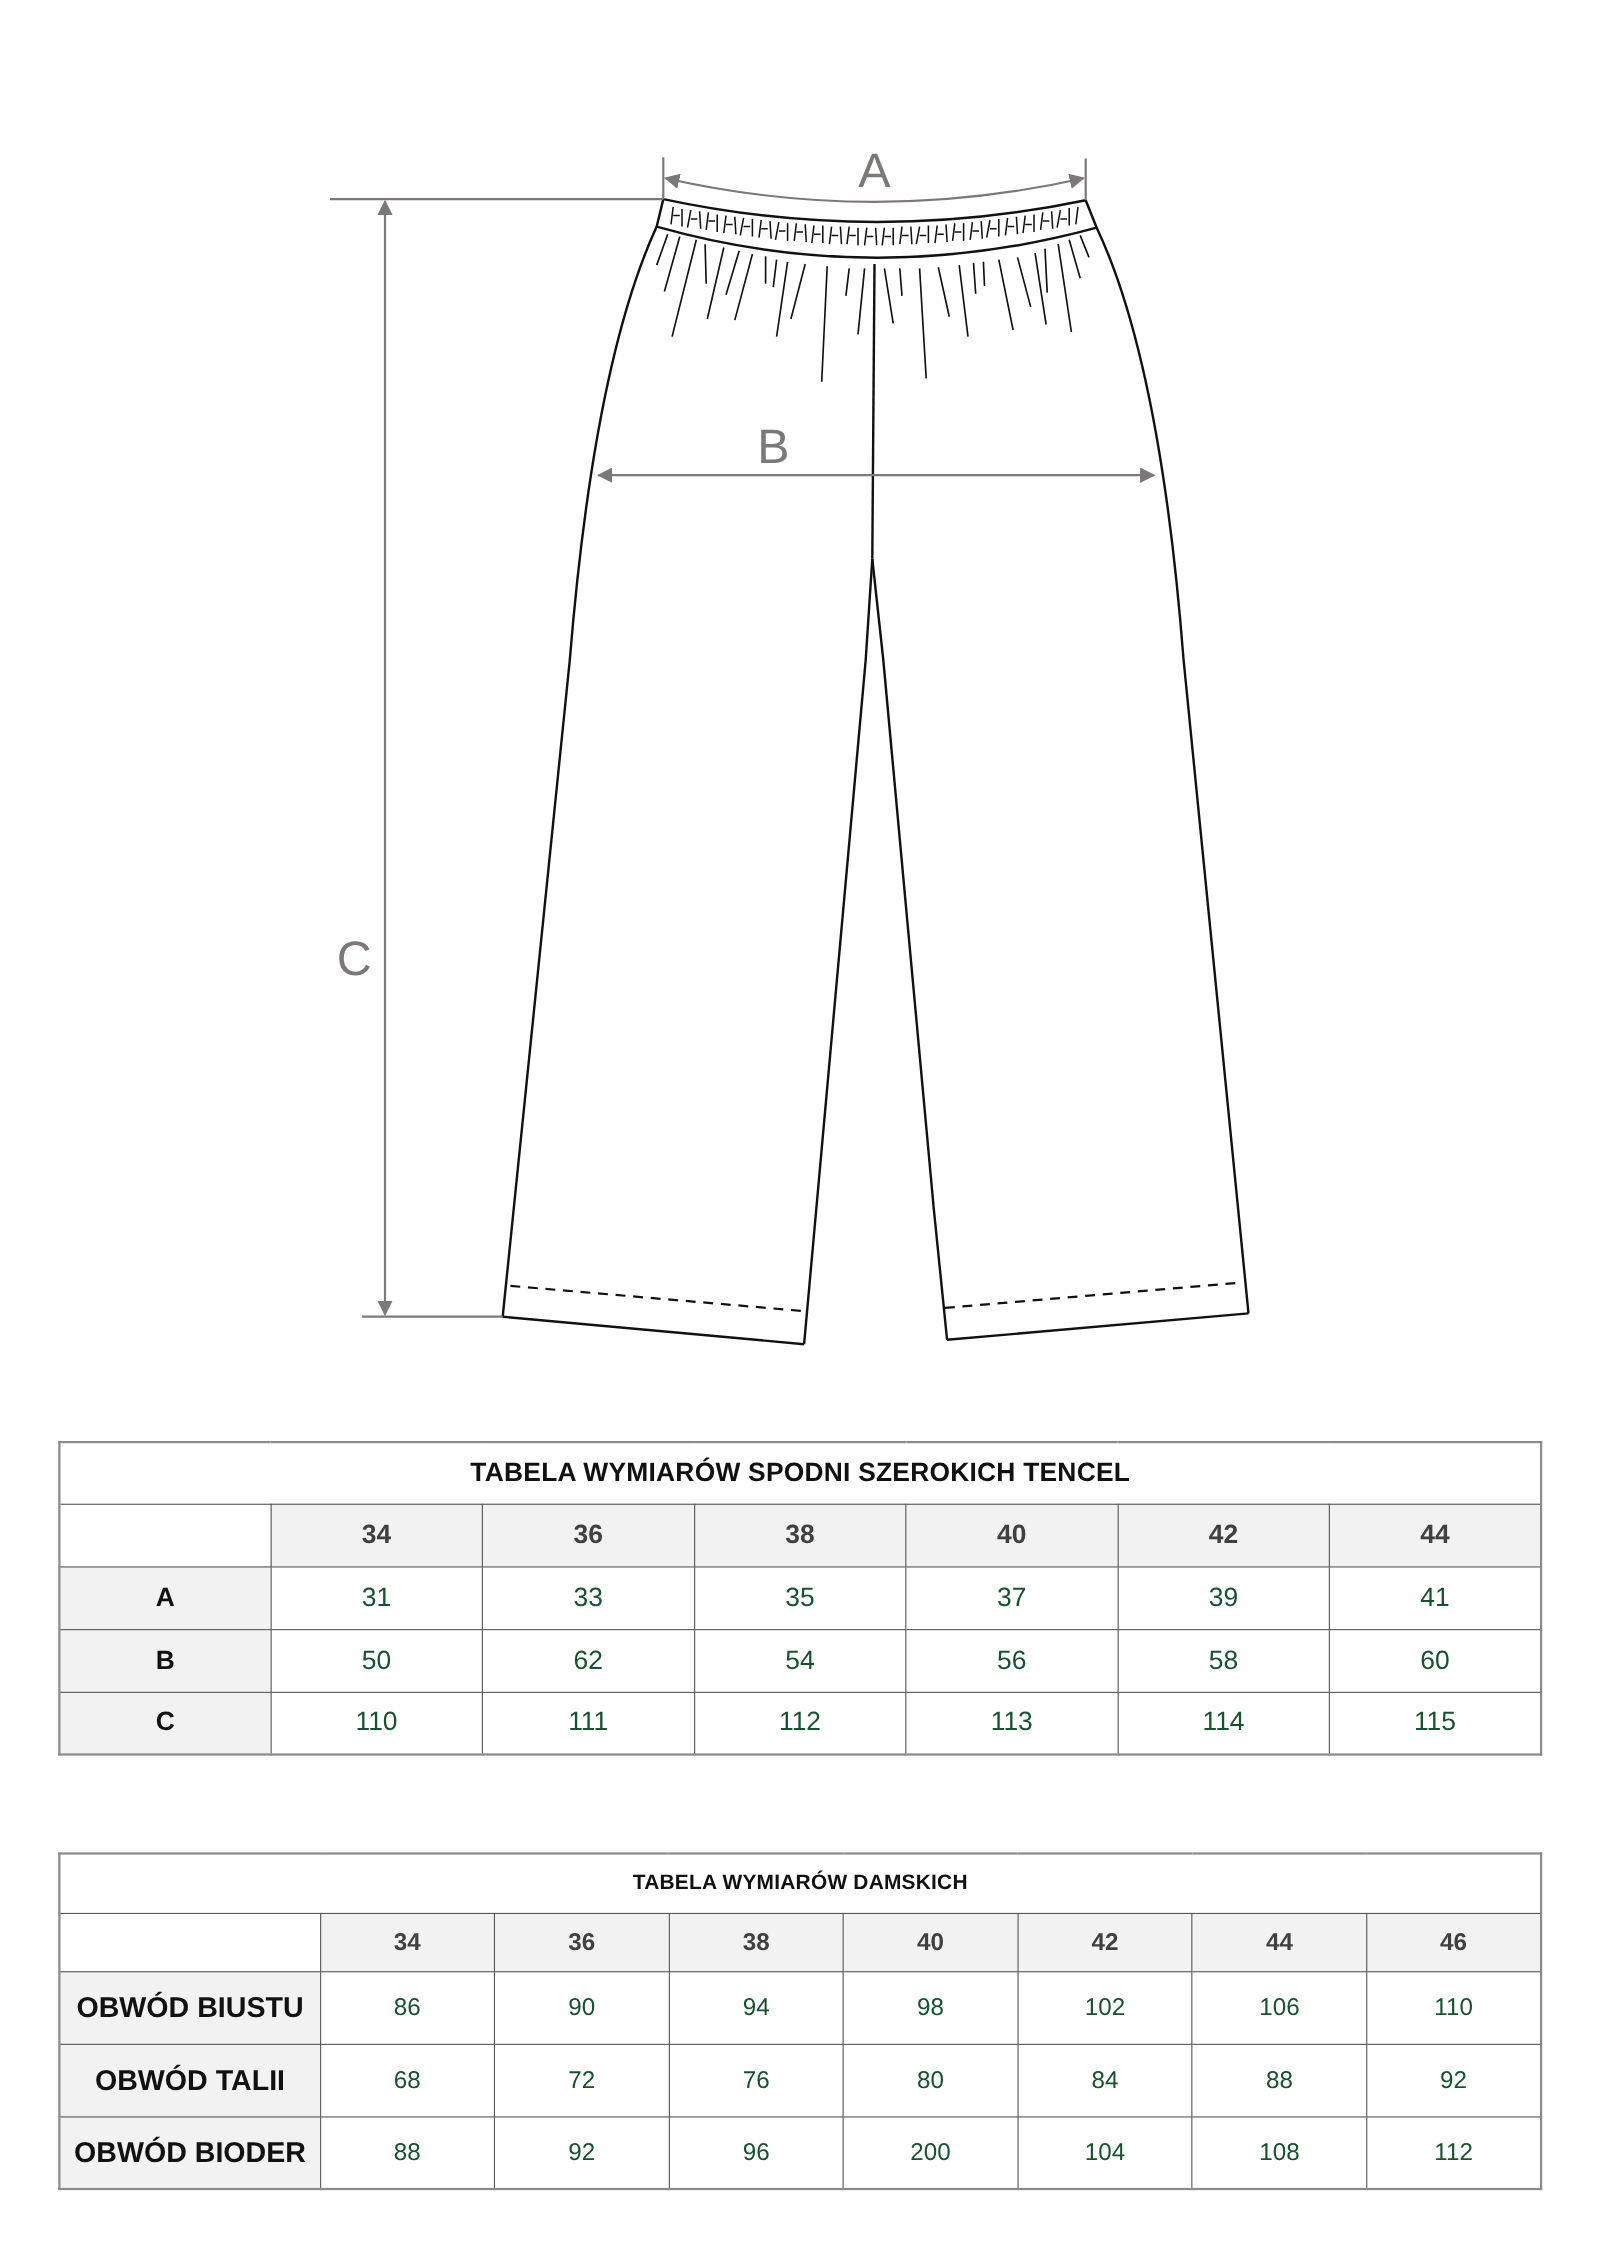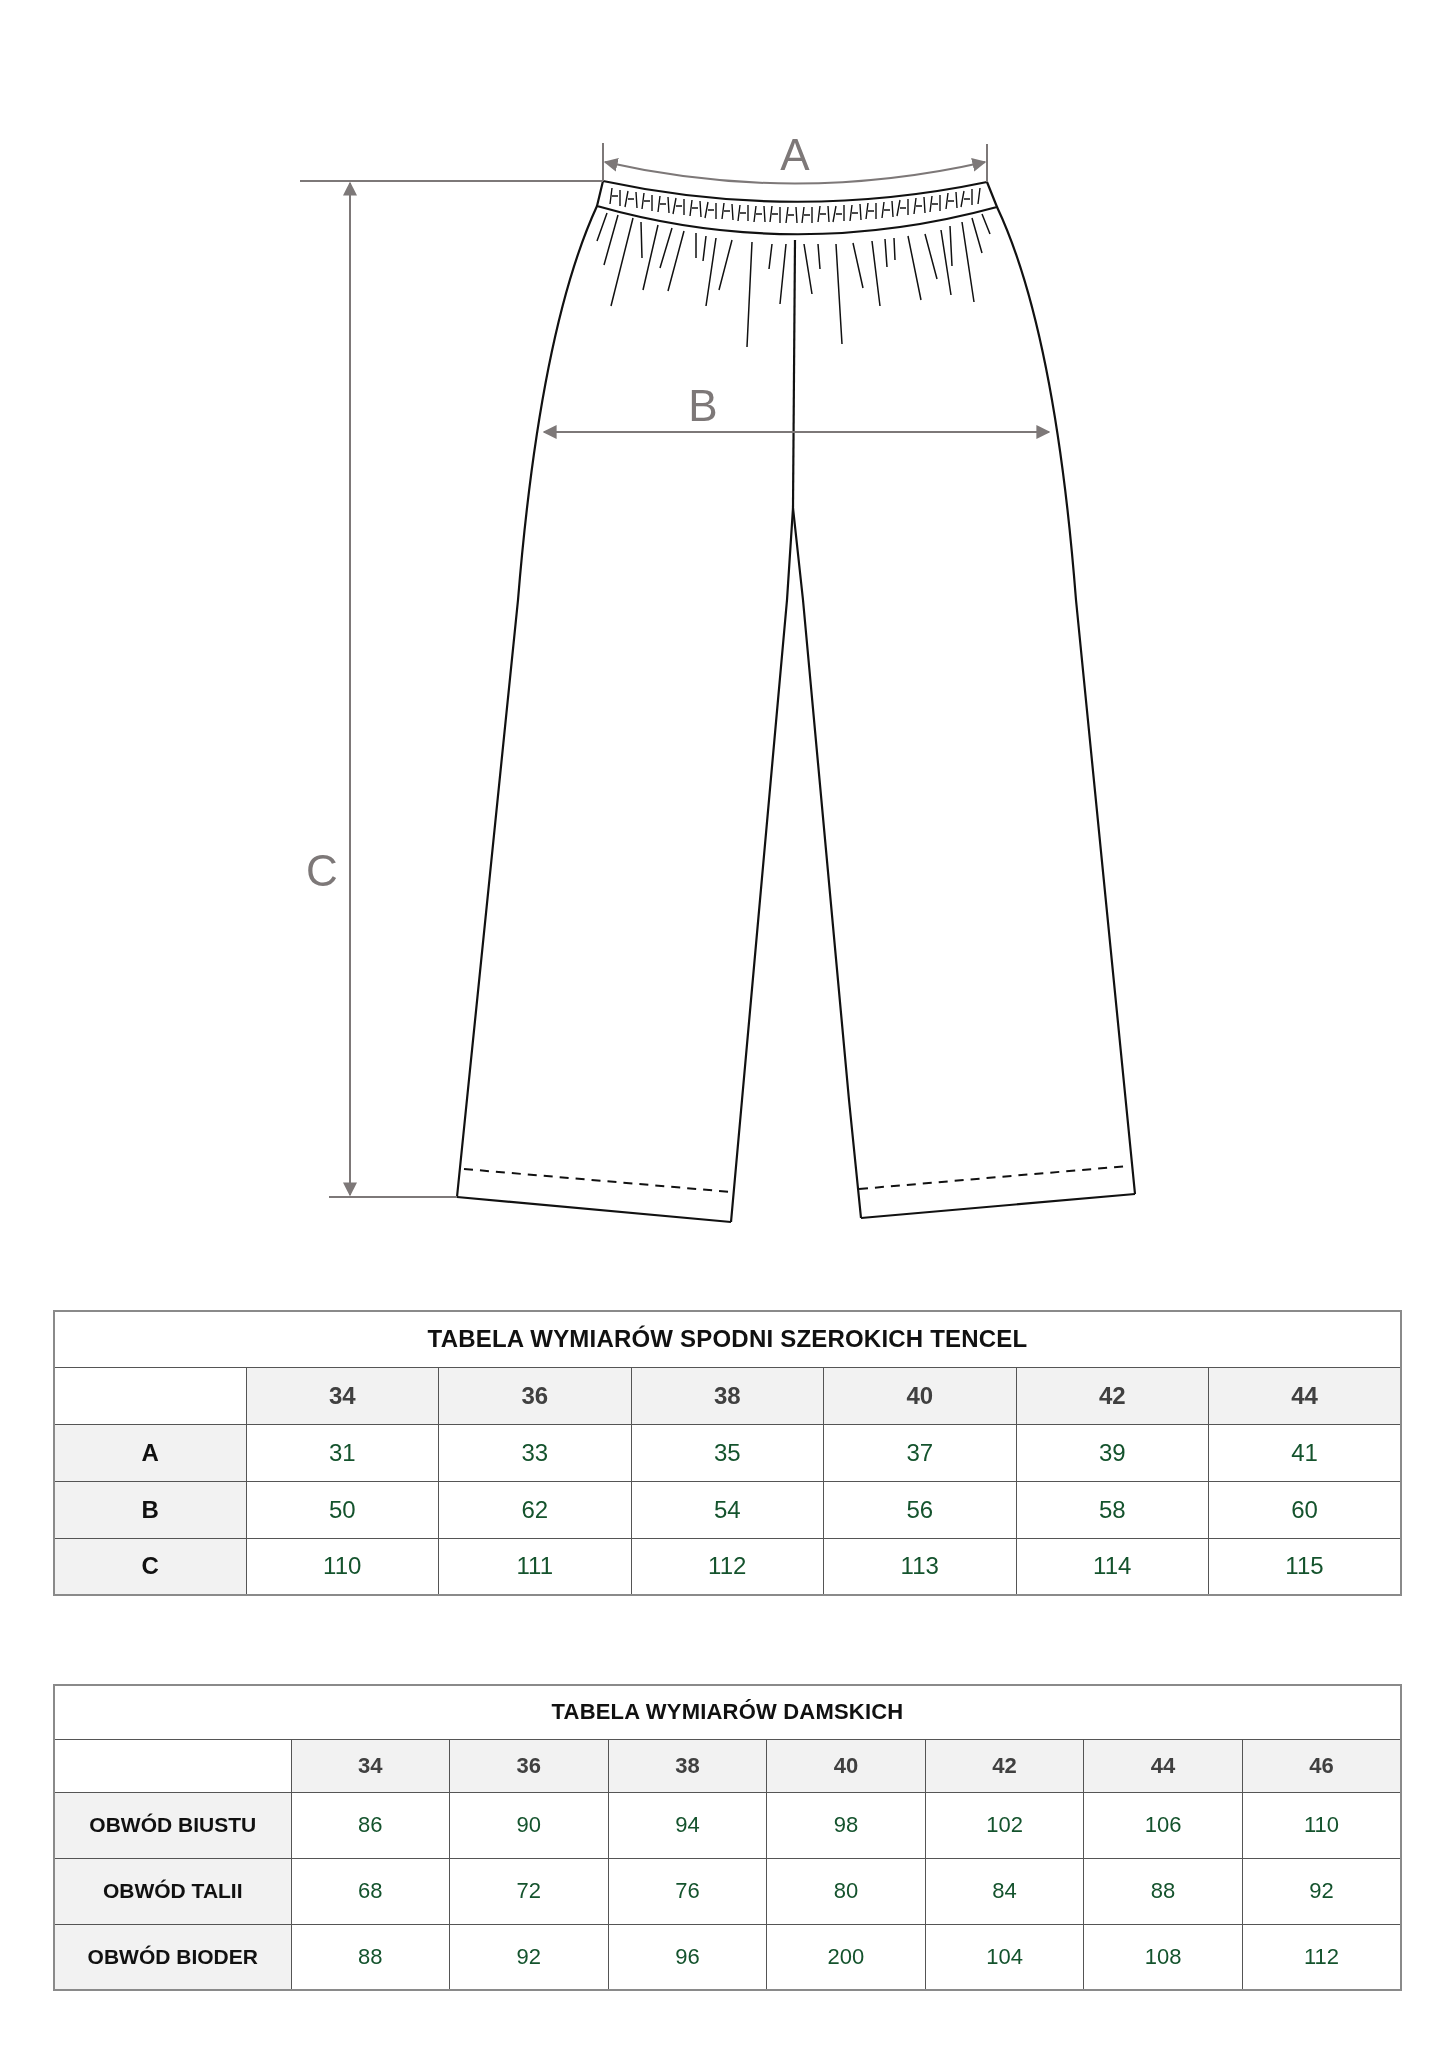--- a/index.html
+++ b/index.html
@@ -17,23 +17,23 @@
   .row-label { background: #f2f2f2; font-weight: bold; font-size: 24px; color: #111; }
   .val { font-size: 24px; color: #14532d; font-weight: normal; background: #fff; }
   #table-pants { left: 53px; top: 1310px; width: 1349px; }
   #table-pants .title-row { height: 56px; padding-left: 20px; }
   #table-pants .head-row { height: 57px; }
   #table-pants .data-row { height: 57px; }
   #table-women { left: 53px; top: 1684px; width: 1349px; }
   #table-women .title-row { height: 54px; }
   #table-women .head-row { height: 53px; }
   #table-women .data-row { height: 66px; }
-  #table-women .title-cell { font-size: 22px; }
+  #table-women .title-cell { font-size: 19px; }
   #table-women .size-head { font-size: 22px; }
-  #table-women .row-label { font-size: 21px; }
+  #table-women .row-label { font-size: 26px; }
   #table-women .val { font-size: 22px; }
 </style>
 </head>
 <body>
 
 <svg id="drawing" viewBox="0 0 1453 1260" xmlns="http://www.w3.org/2000/svg">
   <defs>
     <marker id="arr" viewBox="0 0 10 10" refX="9" refY="5" markerWidth="7" markerHeight="7" orient="auto-start-reverse">
       <path d="M0,0 L10,5 L0,10 z" fill="#7d7878"></path>
     </marker>

